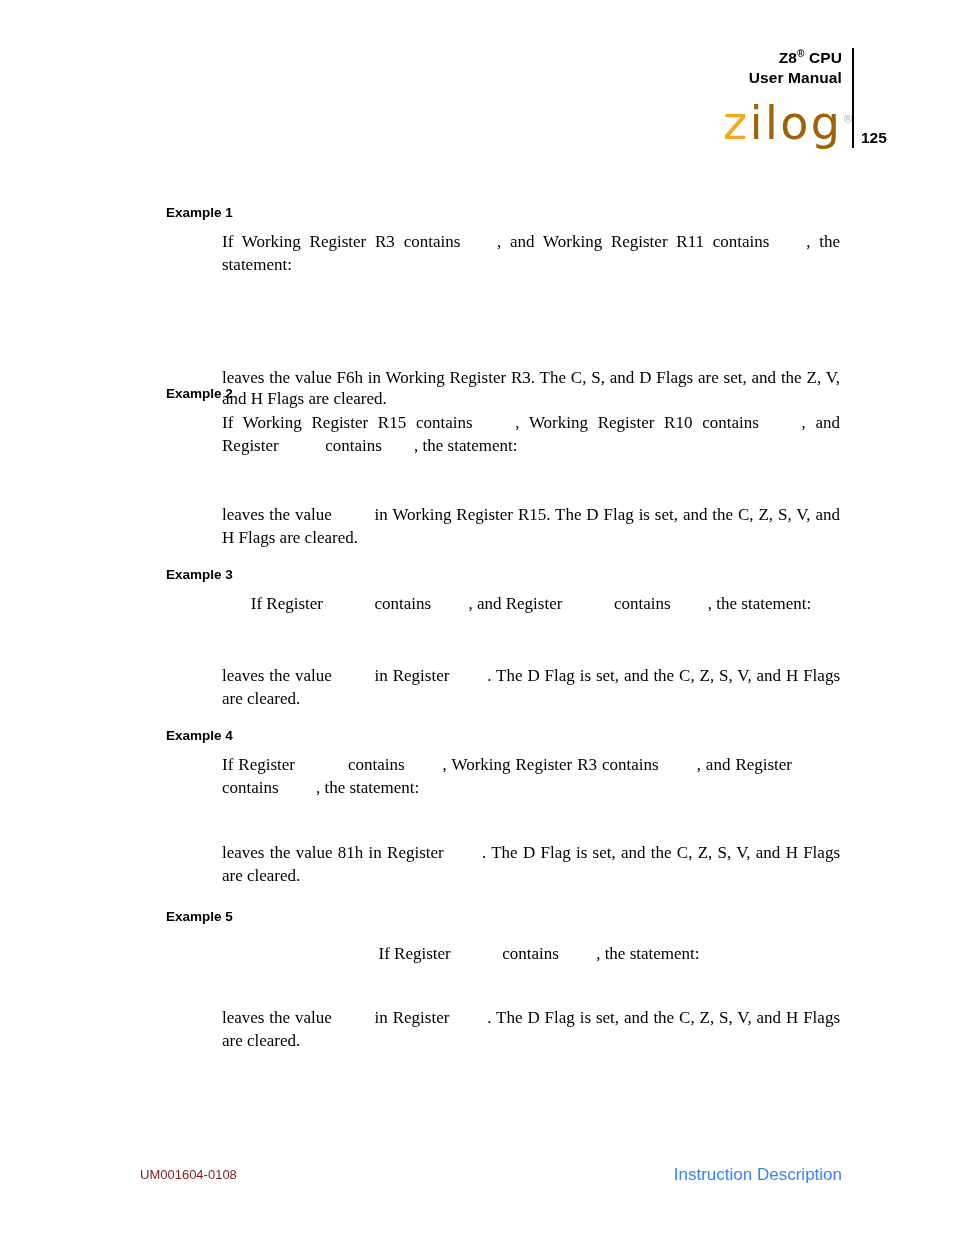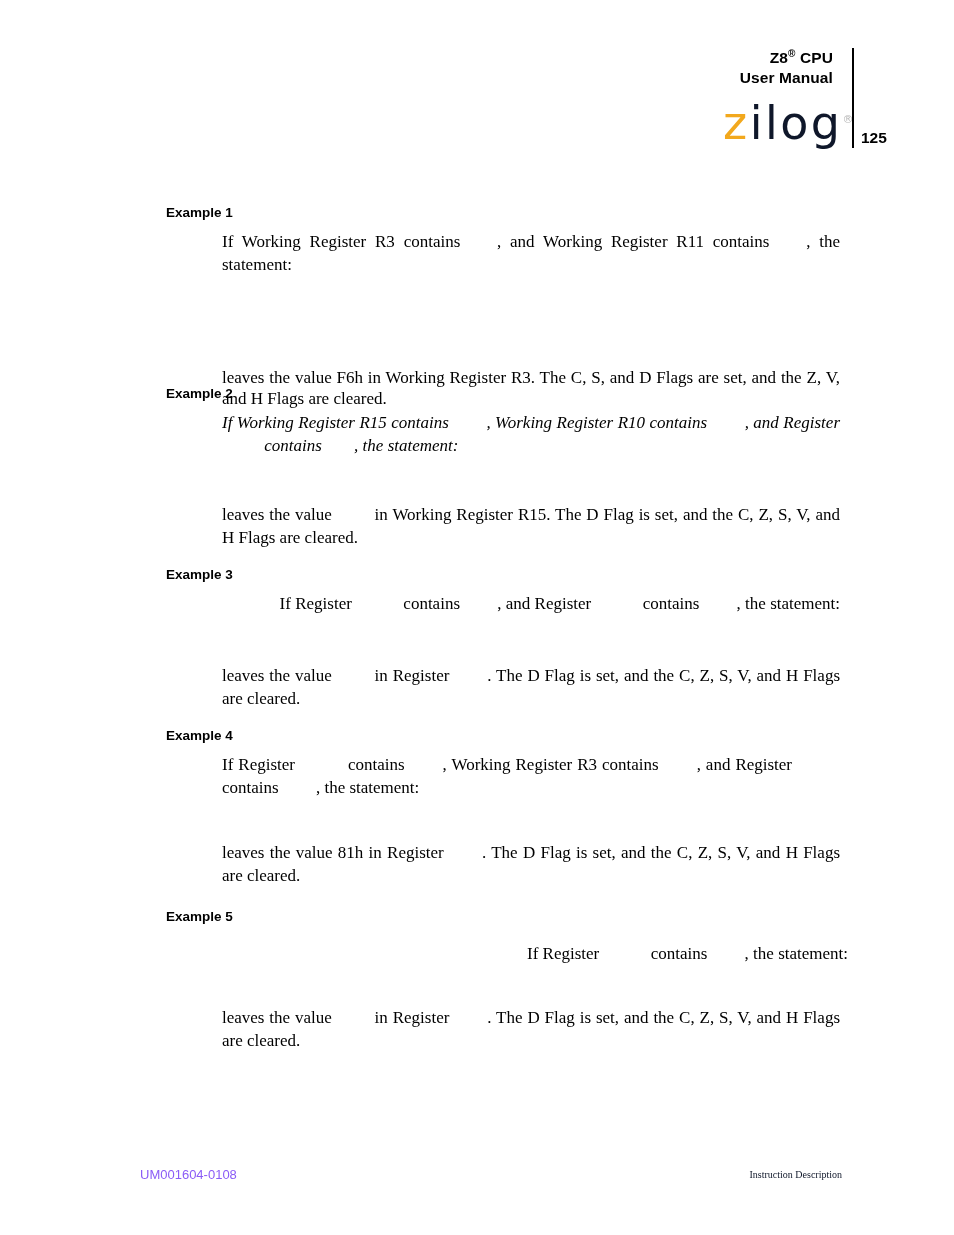--- a/index.html
+++ b/index.html
@@ -19,21 +19,21 @@
   
   .page-header {
     position: absolute;
     top: 0;
     left: 0;
     width: 954px;
     height: 170px;
   }
   .header-titles {
     position: absolute;
-    right: 121px;
+    right: 112px;
     top: 48px;
     text-align: right;
     font-family: "Liberation Sans", "DejaVu Sans", sans-serif;
     font-weight: bold;
     font-size: 15.5px;
     line-height: 20px;
     color: #000000;
     letter-spacing: 0.1px;
   }
   .header-titles .sup {
@@ -66,21 +66,21 @@
     height: 52px;
     width: 128px;
     font-family: "DejaVu Sans", "Liberation Sans", sans-serif;
     font-size: 46px;
     line-height: 52px;
     letter-spacing: 2.5px;
     font-weight: 400;
     white-space: nowrap;
   }
   .logo .logo-z { color: #F2A81D; }
-  .logo .logo-ilog { color: #0f172a; }
+  .logo .logo-ilog { color: #a16207; }
   .logo .logo-tm {
     color: #B8B8B8;
     font-size: 11px;
     vertical-align: super;
     line-height: 0;
     letter-spacing: 0;
   }
 
   
   .content {
@@ -106,21 +106,21 @@
     white-space: nowrap;
   }
   .para {
     position: absolute;
     left: 222px;
     width: 620px;
     font-family: "Liberation Serif", "DejaVu Serif", serif;
     font-size: 17px;
     line-height: 20.5px;
     color: #000000;
-    text-align: right;
+    text-align: center;
   }
   .para.justify {
     text-align: justify;
     text-justify: inter-word;
   }
   
   .code-gap {
     display: inline-block;
     font-family: "Liberation Mono", "DejaVu Sans Mono", monospace;
     font-size: 15px;
@@ -152,30 +152,30 @@
     width: 954px;
     height: 90px;
   }
   .footer-left {
     position: absolute;
     left: 140px;
     top: 22px;
     font-family: "Liberation Sans", "DejaVu Sans", sans-serif;
     font-size: 13px;
     line-height: 16px;
-    color: #8b5cf6;
+    color: #7f1d1d;
   }
   .footer-right {
     position: absolute;
     right: 112px;
     top: 22px;
-    font-family: Liberation Serif, serif;
-    font-size: 10px;
+    font-family: Liberation Sans, sans-serif;
+    font-size: 17px;
     line-height: 16px;
-    color: #0f172a;
+    color: #3b82f6;
   }
 </style>
 </head>
 <body>
 
 <div class="page-header">
 
   <div class="header-titles">
     <div><span>Z8</span><span class="sup">®</span><span> CPU</span></div>
     <div>User Manual</div>
@@ -193,21 +193,21 @@
 
   <div class="example-block" style="top:204px;">
     <div class="example-heading">Example 1</div>
     <div class="para justify" style="top:28px; width:618px;"><span>If Working Register R3 contains </span><span class="code-gap w1"> </span><span>, and Working Register R11 contains </span><span class="code-gap w1"> </span><span>, the statement:</span></div>
     <div class="code-block" style="top:86px;"></div>
     <div class="para justify" style="top:120px; width:618px;margin-top:44px;"><span>leaves the value F6h in Working Register R3. The C, S, and D Flags are set, and the Z, V, and H Flags are cleared.</span></div>
   </div>
 
   <div class="example-block" style="top:385px;">
     <div class="example-heading">Example 2</div>
-    <div class="para justify" style="top:28px; width:618px;font-style:italic;"><span>If Working Register R15 contains </span><span class="code-gap w2"> </span><span>, Working Register R10 contains </span><span class="code-gap w2"> </span><span>, and Register </span><span class="code-gap w3"> </span><span> contains </span><span class="code-gap w1"> </span><span>, the statement:</span></div>
+    <div class="para justify" style="top:28px; width:618px;"><span>If Working Register R15 contains </span><span class="code-gap w2"> </span><span>, Working Register R10 contains </span><span class="code-gap w2"> </span><span>, and Register </span><span class="code-gap w3"> </span><span> contains </span><span class="code-gap w1"> </span><span>, the statement:</span></div>
     <div class="code-block" style="top:86px;"></div>
     <div class="para justify" style="top:120px; width:618px;font-family:Liberation Serif, serif;"><span>leaves the value </span><span class="code-gap w2"> </span><span> in Working Register R15. The D Flag is set, and the C, Z, S, V, and H Flags are cleared.</span></div>
   </div>
 
   <div class="example-block" style="top:566px;">
     <div class="example-heading">Example 3</div>
     <div class="para" style="top:28px; width:618px;"><span>If Register </span><span class="code-gap w4"> </span><span> contains </span><span class="code-gap w2"> </span><span>, and Register </span><span class="code-gap w4"> </span><span> contains </span><span class="code-gap w2"> </span><span>, the statement:</span></div>
     <div class="code-block" style="top:66px;"></div>
     <div class="para justify" style="top:100px; width:618px;"><span>leaves the value </span><span class="code-gap w2"> </span><span> in Register </span><span class="code-gap w2"> </span><span>. The D Flag is set, and the C, Z, S, V, and H Flags are cleared.</span></div>
   </div>

